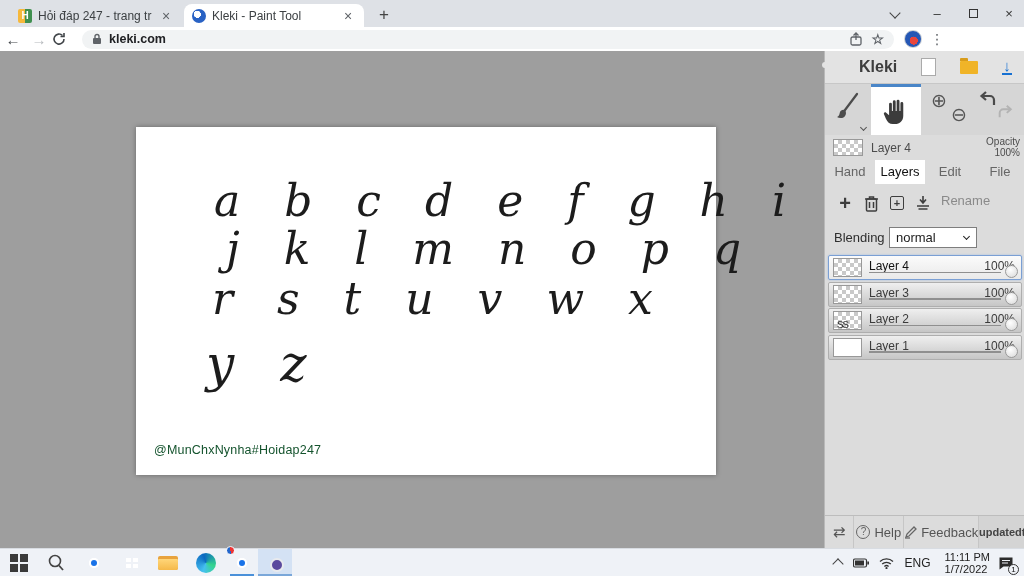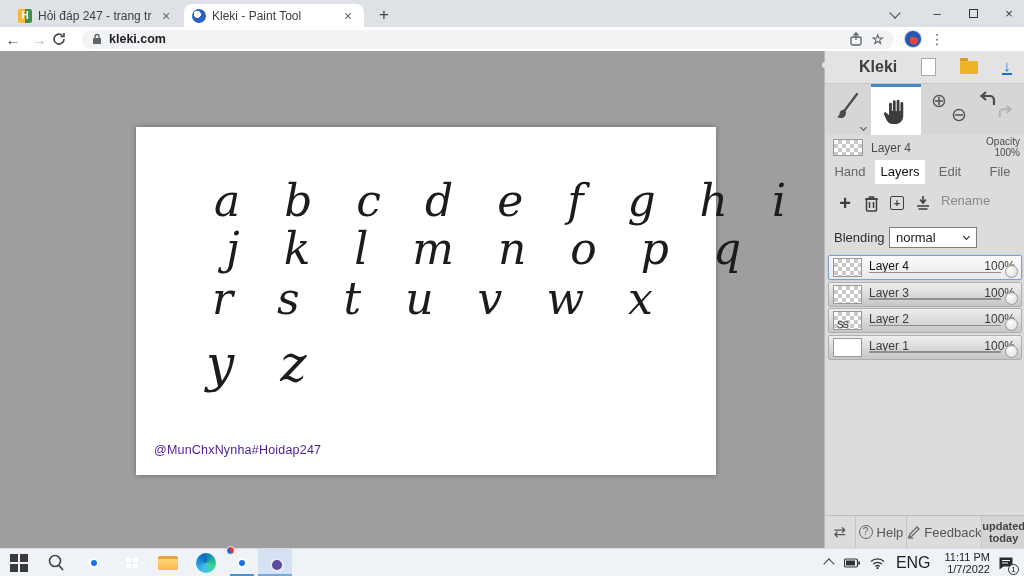--- a/index.html
+++ b/index.html
@@ -33,21 +33,21 @@
   #menu3 { font-size:14px; color:#5f6368; margin-left:8px; margin-right:8px; cursor:pointer; }
 
   
   #workspace { left:0; top:51px; width:824px; height:497px; background:#9e9e9e; }
   #canvas { left:124px; top:76px; width:580px; height:348px; background:#fff; box-shadow:0 0 5px rgba(0,0,0,.35);margin-left:12px; }
   .cursive { position:absolute; font-family:"DejaVu Serif", serif; font-style:italic; color:#1c1c1c; white-space:nowrap; letter-spacing:7px; word-spacing:16px; font-weight:400; }
   #crow0 { left:78px; top:48px; font-size:44px; }
   #crow1 { left:90px; top:96px; font-size:44px; }
   #crow2 { left:76px; top:146px; font-size:44px; }
   #crow3 { left:70px; top:208px; font-size:50px; }
-  #watermark { position:absolute; left:18px; top:316px; font-size:12.5px; color:#4c1d95; letter-spacing:.2px; }
+  #watermark { position:absolute; left:18px; top:316px; font-size:12.5px; color:#14532d; letter-spacing:.2px; }
 
   
   #sidebar { left:824px; top:51px; width:200px; height:497px; background:#dcdcdc; border-left:1px solid #b9b9b9; }
   #sb-head { position:absolute; left:0; top:0; width:200px; height:33px; background:#e3e3e3; border-bottom:1px solid #c7c7c7; display:flex; align-items:center;gap:24px; }
   #klogo { width:20px; height:20px; margin-left:6px; border-radius:50% 50% 50% 10%; background:#3a3a3a; position:relative; }
   #klogo::after { content:""; position:absolute; right:3px; top:5px; width:6px; height:6px; border-radius:50%; background:#e3e3e3; }
   #brand { font-size:16px; font-weight:bold; color:#3d3d3d; margin-left:4px; flex:1; }
   .hdico { width:28px; display:flex; justify-content:center; align-items:center; cursor:pointer; }
   .page-ic { width:15px; height:18px; background:#fff; border:1px solid #aaa; }
   .folder-ic { width:18px; height:13px; background:#f0b428; border-radius:1px; position:relative; }
@@ -98,21 +98,21 @@
   .ltrack { position:absolute; left:40px; right:20px; bottom:6px; height:1.5px; background:#8f8f8f; }
   .lknob { position:absolute; right:3px; bottom:1px; width:13px; height:13px; border-radius:50%; background:radial-gradient(circle at 40% 35%,#fff,#d8d8d8); border:1px solid #9a9a9a; cursor:pointer; }
   .squig { position:absolute; left:3px; top:4px; font-size:13px; color:#333; letter-spacing:-1px; }
 
   #sb-foot { position:absolute; left:0; top:464px; width:200px; height:33px; border-top:1px solid #bdbdbd; display:flex; align-items:center; }
   .fsep { width:1px; height:33px; background:#c6c6c6; }
   .fitem { display:flex; align-items:center; justify-content:center; gap:4px; font-size:13px; color:#555; cursor:pointer; }
   #f-swap { width:36px; font-size:15px; }
   #f-help { width:62px; }
   #f-feedback { width:78px; }
-  #f-updated { width:46px; height:33px; display:flex; flex-direction:column; align-items:center; justify-content:center; font-size:11px; font-weight:bold; color:#444; line-height:12px; background:#d4d4d4; }
+  #f-updated { width:46px; height:33px; display:flex; flex-direction:row; align-items:center; font-size:11px; font-weight:bold; color:#444; line-height:12px; background:#d4d4d4; }
   .qcirc { width:14px; height:14px; border:1.4px solid #666; border-radius:50%; font-size:10px; line-height:12px; text-align:center; color:#666; }
 
   
   #taskbar { left:0; top:548px; width:1024px; height:28px; background:#eff2f7; border-top:1px solid #d8dce2; }
   .tbico { position:absolute; top:4px; width:20px; height:20px; cursor:pointer; }
   .winlogo { display:grid; grid-template-columns:8px 8px; grid-template-rows:8px 8px; gap:2px; padding-top:1px; }
   .winlogo span { background:#3a3a3a; }
   .ic-chrome { border-radius:50%; background:conic-gradient(from -60deg,#ea4335 0 120deg,#fbbc05 120deg 240deg,#34a853 240deg 360deg); position:relative; }
   .ic-chrome::after { content:""; position:absolute; left:5px; top:5px; width:10px; height:10px; border-radius:50%; background:#fff; box-shadow:inset 0 0 0 2.5px #fff; }
   .ic-chrome::before { content:""; position:absolute; left:7px; top:7px; width:6px; height:6px; border-radius:50%; background:#1a73e8; z-index:1; }
@@ -121,22 +121,22 @@
   .ic-store::after { content:""; position:absolute; left:4px; top:5px; width:12px; height:10px; background:linear-gradient(#fff,#fff) 0 0/5px 4px no-repeat,linear-gradient(#fff,#fff) 7px 0/5px 4px no-repeat,linear-gradient(#fff,#fff) 0 6px/5px 4px no-repeat,linear-gradient(#fff,#fff) 7px 6px/5px 4px no-repeat; }
   .ic-folder { position:relative; }
   .ic-folder::before { content:""; position:absolute; left:0; top:3px; width:20px; height:14px; background:#e8a33d; border-radius:2px; }
   .ic-folder::after { content:""; position:absolute; left:0; top:6px; width:20px; height:11px; background:linear-gradient(#ffd679,#f5b94a); border-radius:1px 1px 2px 2px; }
   .ic-edge { border-radius:50%; background:conic-gradient(from 200deg,#45c0f0,#0a68c0 40%,#35d58d 75%,#45c0f0); }
   .ic-cam { background:#9aa0a8; border-radius:3px; position:relative; }
   .ic-cam::after { content:""; position:absolute; left:5px; top:5px; width:10px; height:10px; border-radius:50%; background:#5b4a9e; border:2px solid #e8eaee; }
   .underline { position:absolute; bottom:0; height:2.5px; background:#4a90d9; }
   .activecell { position:absolute; top:0; height:28px; background:#d4e2f4; }
   #tb-right { position:absolute; right:0; top:0; height:28px; display:flex; align-items:center; }
-  #tb-time { text-align:right; font-size:11px; color:#222; line-height:12px; margin:0 8px; }
-  #tb-eng { font-size:16px; color:#222; margin:0 6px; }
+  #tb-time { text-align:left; font-size:11px; color:#222; line-height:12px; margin:0 8px; }
+  #tb-eng { font-size:12px; color:#222; margin:0 6px; }
   .notif { position:relative; margin-right:10px; cursor:pointer; }
   .nbadge { position:absolute; right:-5px; bottom:-4px; width:11px; height:11px; border-radius:50%; background:#eff2f7; border:1px solid #333; font-size:8px; line-height:10px; text-align:center; color:#111; }
   svg { display:block; }
 </style>
 </head>
 <body>
 
 <div class="abs" id="tabbar">
   <div class="tab" id="tab1">
     <span class="fav1">H</span>

